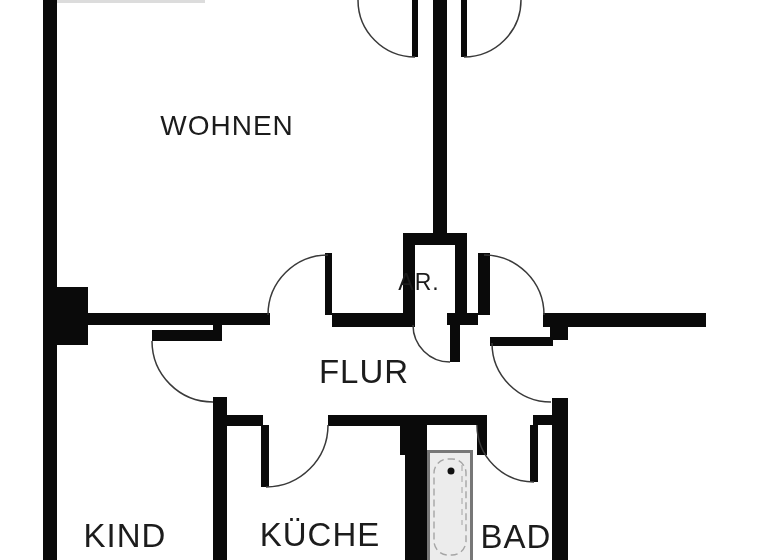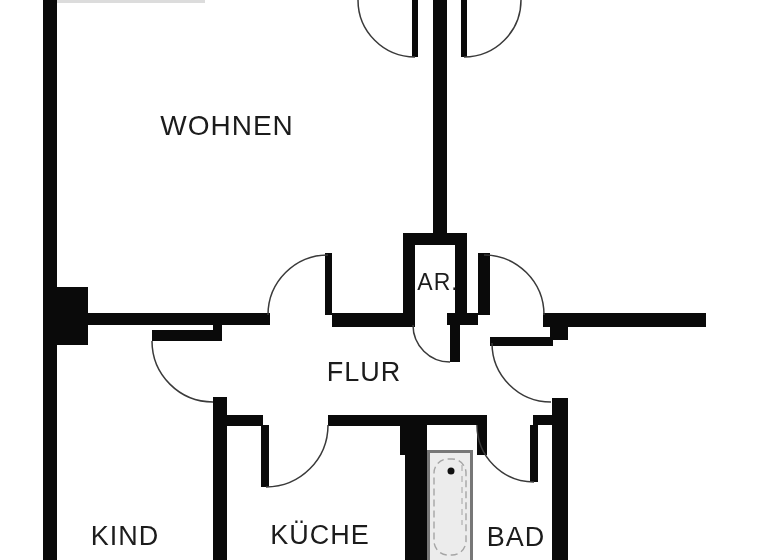--- a/index.html
+++ b/index.html
@@ -18,21 +18,21 @@
   }
   .w{position:absolute;background:var(--wall);}
   .faint{position:absolute;background:#dcdcdc;}
   .arc-layer{position:absolute;left:0;top:0;width:768px;height:560px;}
   .room-label{
     position:absolute;transform:translate(-50%,-50%);
     color:var(--text);letter-spacing:1px;white-space:nowrap;
     font-weight:400;
   }
   .fs-big{font-size:28px;}
-  .fs-mid{font-size:27px;}
+  .fs-mid{font-size:33px;}
   .fs-small{font-size:23px;}
 </style>
 </head>
 <body>
 
 <div class="canvas">
 
   <div class="w" style="left:43px;top:0;width:14px;height:560px"></div>
   <div class="w" style="left:57px;top:287px;width:31px;height:58px"></div>
   <div class="faint" style="left:57px;top:0;width:148px;height:3px"></div>
@@ -87,18 +87,18 @@
     </g>
     <g>
       <rect x="428.5" y="451.5" width="43" height="115" fill="var(--tub-fill)" stroke="var(--tub-frame)" stroke-width="3"></rect>
       <rect x="434" y="459" width="32" height="96" rx="14" fill="none" stroke="#a5a5a5" stroke-width="1.4" stroke-dasharray="7 4"></rect>
       <path d="M462,465 L462,525" fill="none" stroke="#b0b0b0" stroke-width="1.2" stroke-dasharray="6 5"></path>
       <circle cx="451" cy="471" r="3.5" fill="#111"></circle>
     </g>
   </svg>
 
   <div class="room-label fs-big" style="left:227px;top:126px">WOHNEN</div>
-  <div class="room-label fs-small" style="left:438px;top:282px">AR.</div>
+  <div class="room-label fs-small" style="left:419px;top:282px">AR.</div>
   <div class="room-label fs-mid" style="left:364px;top:372px">FLUR</div>
   <div class="room-label fs-mid" style="left:125px;top:536px">KIND</div>
   <div class="room-label fs-mid" style="left:516px;top:537px">BAD</div>
   <div class="room-label fs-mid" style="left:320px;top:535px">KÜCHE</div>
 </div>
 
 </body></html>

